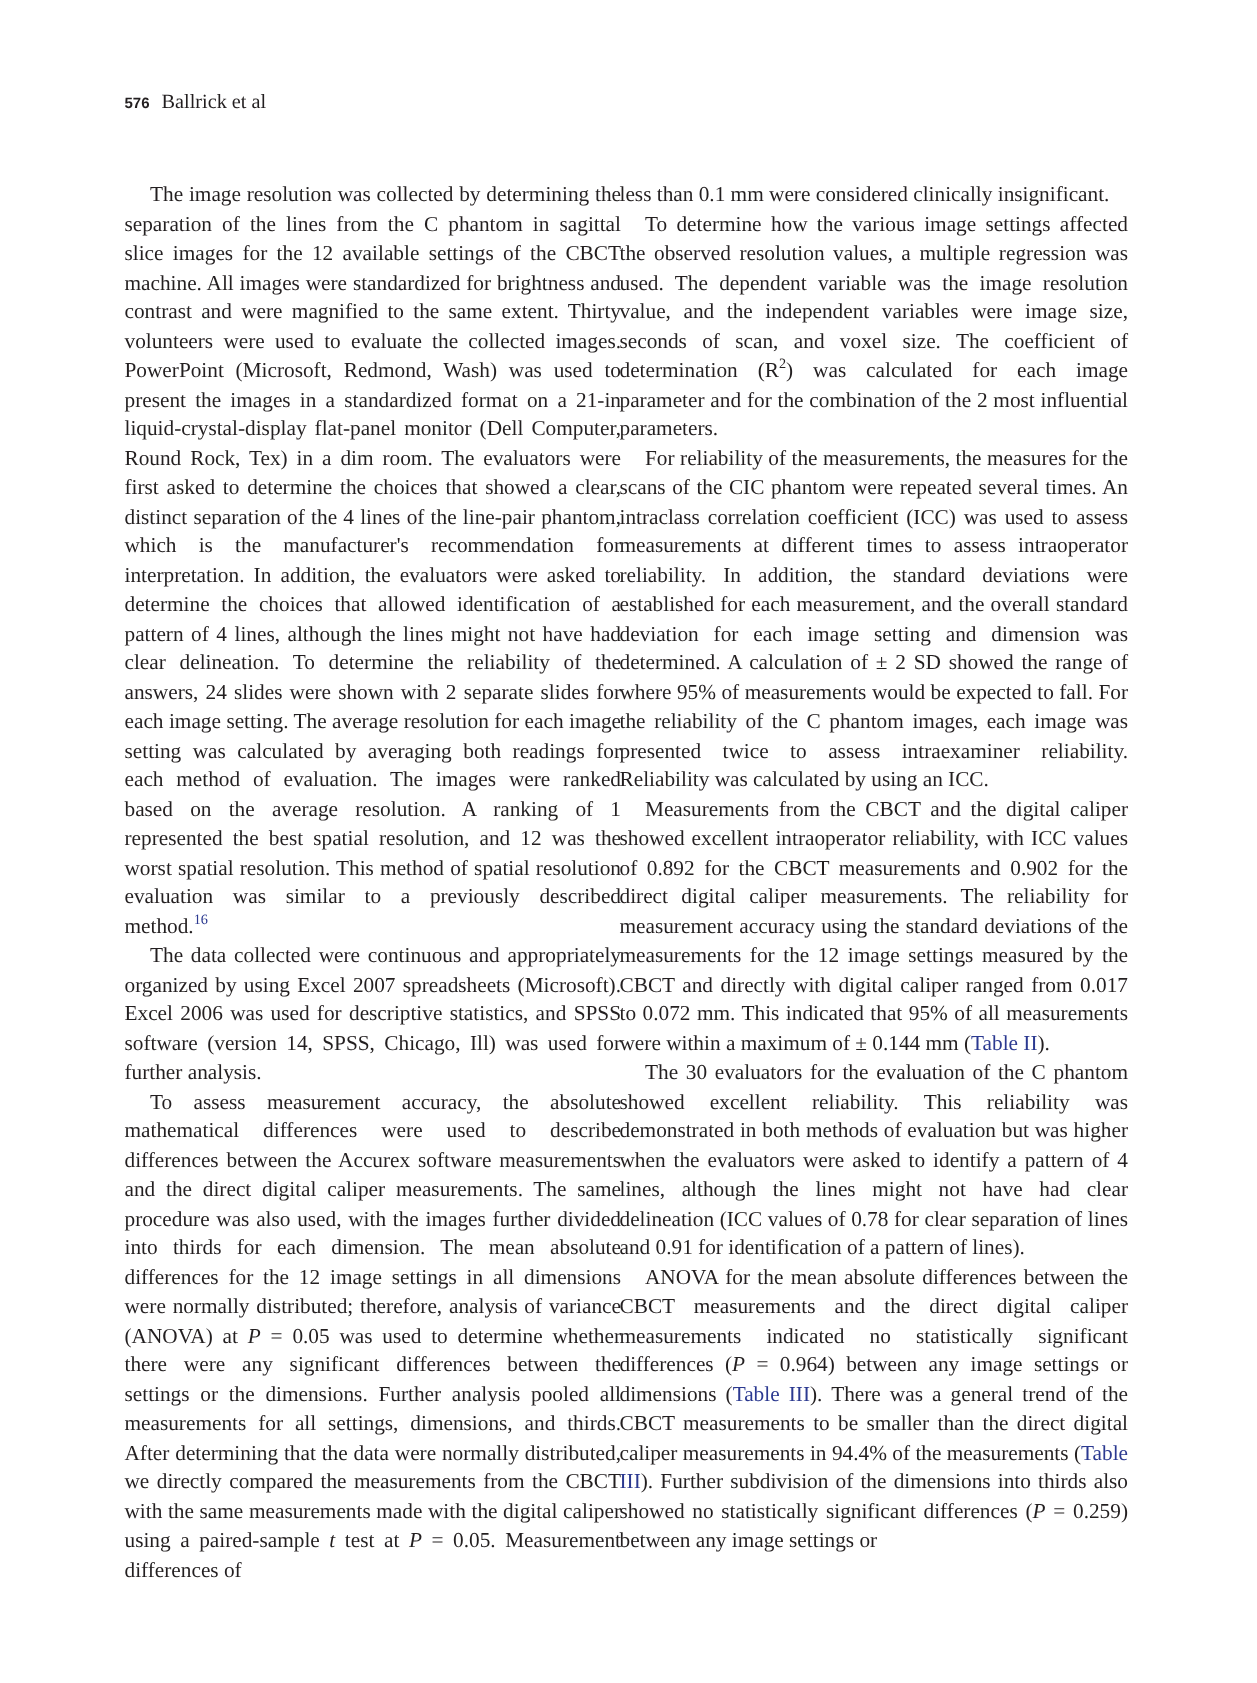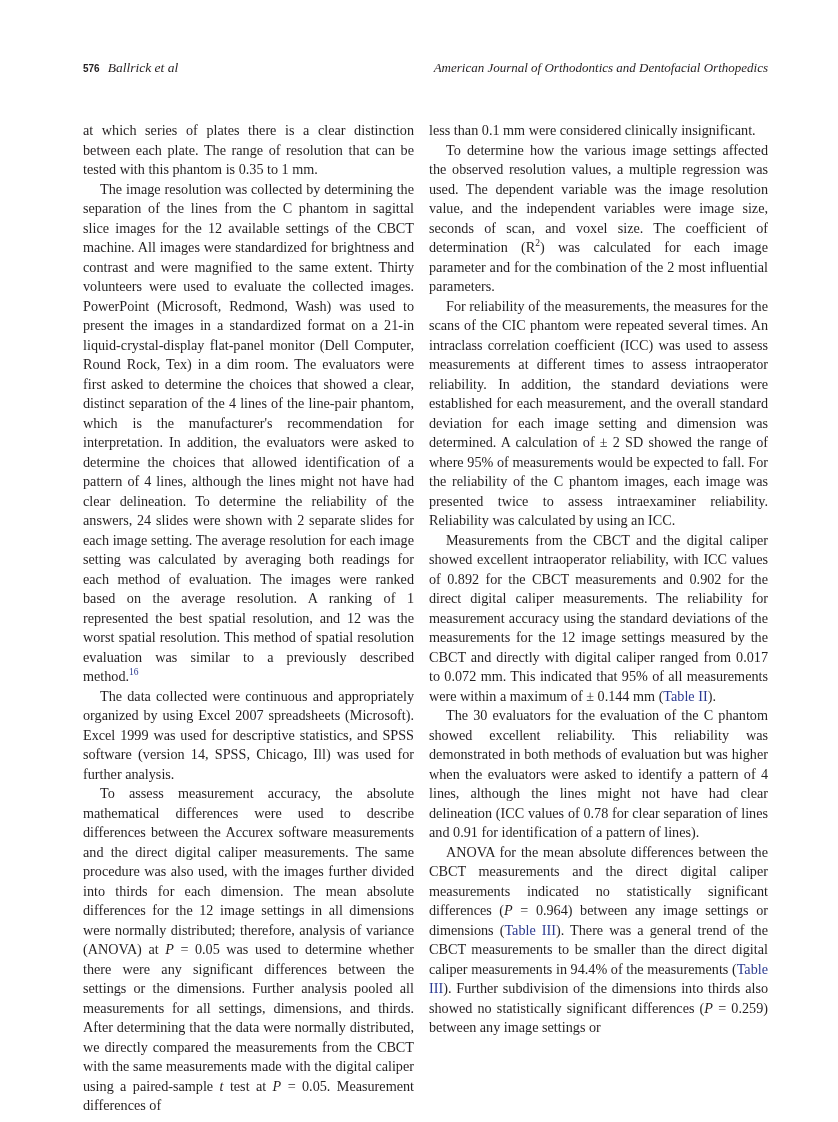--- a/index.html
+++ b/index.html
@@ -23,33 +23,33 @@
     justify-content: space-between;
     align-items: flex-start;
   }
   .header-left { font-size: 13.5px; white-space: nowrap; }
   .page-num {
     font-family: "Liberation Sans", sans-serif;
     font-weight: bold;
     font-size: 10px;
     margin-right: 8px;
   }
-  .authors { font-style: italic; font-size: 13.5px; }
+  .authors { font-size: 13.5px; }
   .header-right { text-align: right; font-style: italic; font-size: 13px; line-height: 16px; }
   .columns {
     position: absolute;
     left: 83px; top: 121px;
     width: 685px;
   }
   .col {
     position: absolute;
     top: 0;
   }
   #col-left  { left: 0;   width: 331px; }
-  #col-right { left: 346px; width: 339px; }
+  #col-right { left: 330px; width: 339px; }
   .para {
     margin: 0;
     font-size: 14.2px;
     line-height: 19.5px;
     text-align: justify;
     text-justify: inter-word;
   }
   .para.indent { text-indent: 17px; }
   .section-heading {
     font-family: "Liberation Sans", sans-serif;
@@ -64,29 +64,27 @@
 </style>
 </head>
 <body>
 
 <div class="page">
   <header class="page-header">
     <div class="header-left">
       <span class="page-num">576</span><span class="authors">Ballrick et al</span>
     </div>
     <div class="header-right">
-      <div class="journal">American Journal of Orthodontics and Dentofacial Orthopedics</div>
     </div>
   </header>
 
   <main class="columns">
     <section class="col" id="col-left">
-        <p class="para"><span>at which series of plates there is a clear distinction between each plate. The range of resolution that can be tested with this phantom is 0.35 to 1 mm.</span></p>
         <p class="para indent"><span>The image resolution was collected by determining the separation of the lines from the C phantom in sagittal slice images for the 12 available settings of the CBCT machine. All images were standardized for brightness and contrast and were magnified to the same extent. Thirty volunteers were used to evaluate the collected images. PowerPoint (Microsoft, Redmond, Wash) was used to present the images in a standardized format on a 21-in liquid-crystal-display flat-panel monitor (Dell Computer, Round Rock, Tex) in a dim room. The evaluators were first asked to determine the choices that showed a clear, distinct separation of the 4 lines of the line-pair phantom, which is the manufacturer's recommendation for interpretation. In addition, the evaluators were asked to determine the choices that allowed identification of a pattern of 4 lines, although the lines might not have had clear delineation. To determine the reliability of the answers, 24 slides were shown with 2 separate slides for each image setting. The average resolution for each image setting was calculated by averaging both readings for each method of evaluation. The images were ranked based on the average resolution. A ranking of 1 represented the best spatial resolution, and 12 was the worst spatial resolution. This method of spatial resolution evaluation was similar to a previously described method.</span><sup class="link">16</sup></p>
-        <p class="para indent"><span>The data collected were continuous and appropriately organized by using Excel 2007 spreadsheets (Microsoft). Excel 1999 was used for descriptive statistics, and SPSS software (version 14, SPSS, Chicago, Ill) was used for further analysis.</span></p>
+        <p class="para indent"><span>The data collected were continuous and appropriately organized by using Excel 2007 spreadsheets (Microsoft). Excel 2006 was used for descriptive statistics, and SPSS software (version 14, SPSS, Chicago, Ill) was used for further analysis.</span></p>
         <p class="para indent"><span>To assess measurement accuracy, the absolute mathematical differences were used to describe differences between the Accurex software measurements and the direct digital caliper measurements. The same procedure was also used, with the images further divided into thirds for each dimension. The mean absolute differences for the 12 image settings in all dimensions were normally distributed; therefore, analysis of variance (ANOVA) at </span><i>P</i><span> = 0.05 was used to determine whether there were any significant differences between the settings or the dimensions. Further analysis pooled all measurements for all settings, dimensions, and thirds. After determining that the data were normally distributed, we directly compared the measurements from the CBCT with the same measurements made with the digital caliper using a paired-sample </span><i>t</i><span> test at </span><i>P</i><span> = 0.05. Measurement differences of</span></p>
       </section>
     <section class="col" id="col-right">
         <p class="para"><span>less than 0.1 mm were considered clinically insignificant.</span></p>
         <p class="para indent"><span>To determine how the various image settings affected the observed resolution values, a multiple regression was used. The dependent variable was the image resolution value, and the independent variables were image size, seconds of scan, and voxel size. The coefficient of determination (R</span><sup>2</sup><span>) was calculated for each image parameter and for the combination of the 2 most influential parameters.</span></p>
         <p class="para indent"><span>For reliability of the measurements, the measures for the scans of the CIC phantom were repeated several times. An intraclass correlation coefficient (ICC) was used to assess measurements at different times to assess intraoperator reliability. In addition, the standard deviations were established for each measurement, and the overall standard deviation for each image setting and dimension was determined. A calculation of ± 2 SD showed the range of where 95% of measurements would be expected to fall. For the reliability of the C phantom images, each image was presented twice to assess intraexaminer reliability. Reliability was calculated by using an ICC.</span></p>
         <p class="para indent"><span>Measurements from the CBCT and the digital caliper showed excellent intraoperator reliability, with ICC values of 0.892 for the CBCT measurements and 0.902 for the direct digital caliper measurements. The reliability for measurement accuracy using the standard deviations of the measurements for the 12 image settings measured by the CBCT and directly with digital caliper ranged from 0.017 to 0.072 mm. This indicated that 95% of all measurements were within a maximum of ± 0.144 mm (</span><span class="link">Table II</span><span>).</span></p>
         <p class="para indent"><span>The 30 evaluators for the evaluation of the C phantom showed excellent reliability. This reliability was demonstrated in both methods of evaluation but was higher when the evaluators were asked to identify a pattern of 4 lines, although the lines might not have had clear delineation (ICC values of 0.78 for clear separation of lines and 0.91 for identification of a pattern of lines).</span></p>
         <p class="para indent"><span>ANOVA for the mean absolute differences between the CBCT measurements and the direct digital caliper measurements indicated no statistically significant differences (</span><i>P</i><span> = 0.964) between any image settings or dimensions (</span><span class="link">Table III</span><span>). There was a general trend of the CBCT measurements to be smaller than the direct digital caliper measurements in 94.4% of the measurements (</span><span class="link">Table III</span><span>). Further subdivision of the dimensions into thirds also showed no statistically significant differences (</span><i>P</i><span> = 0.259) between any image settings or</span></p>
       </section>

